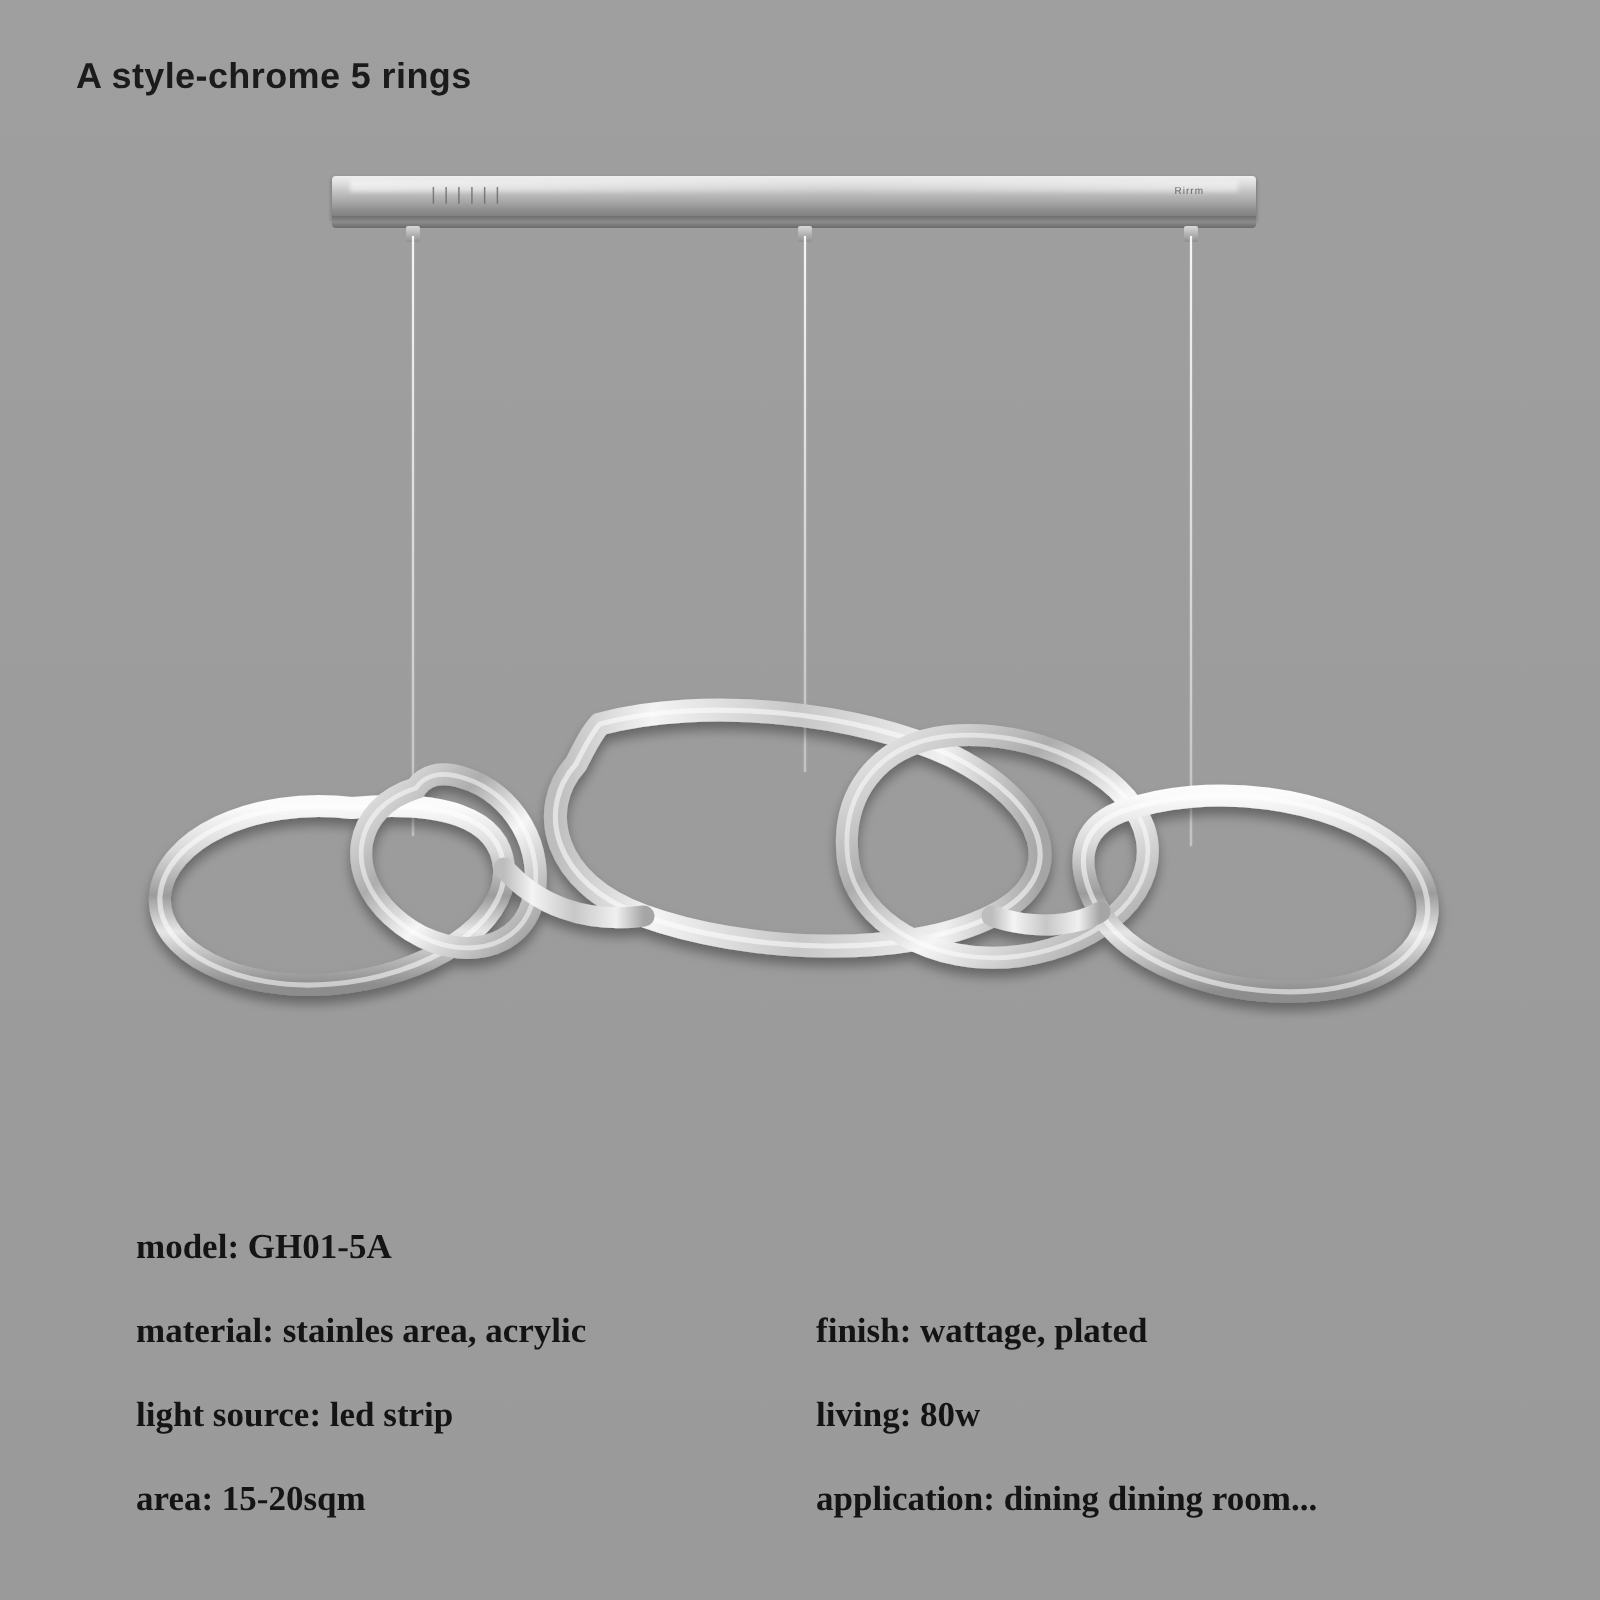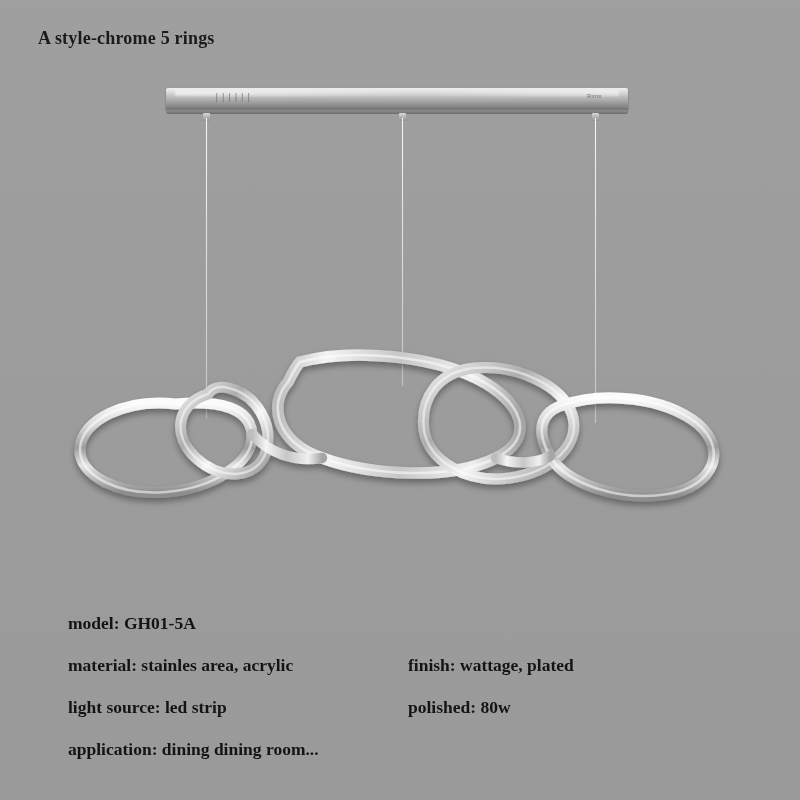--- a/index.html
+++ b/index.html
@@ -23,21 +23,21 @@
 
   
   .title {
     position: absolute;
     left: 38px;
     top: 28px;
     font-size: 18px;
     font-weight: bold;
     color: #1b1b1b;
     letter-spacing: 0.2px;
-    font-family: Liberation Serif, serif;
+    font-family: Liberation Sans, sans-serif;
   }
 
   
   .canopy {
     position: absolute;
     left: 166px;
     top: 88px;
     width: 462px;
     height: 28px;
   }
@@ -288,20 +288,21 @@
   <div class="specs">
     <div class="spec-row">
       <div class="spec-left">model: GH01-5A</div>
     </div>
     <div class="spec-row">
       <div class="spec-left">material: stainles area, acrylic</div>
       <div class="spec-right">finish: wattage, plated</div>
     </div>
     <div class="spec-row">
       <div class="spec-left">light source: led strip</div>
-      <div class="spec-right">polished: 80w</div>
+      <div class="spec-right">living: 80w</div>
     </div>
     <div class="spec-row">
+      <div class="spec-left">area: 15-20sqm</div>
       <div class="spec-right">application: dining dining room...</div>
     </div>
   </div>
 
 </div>
 
 </body></html>

